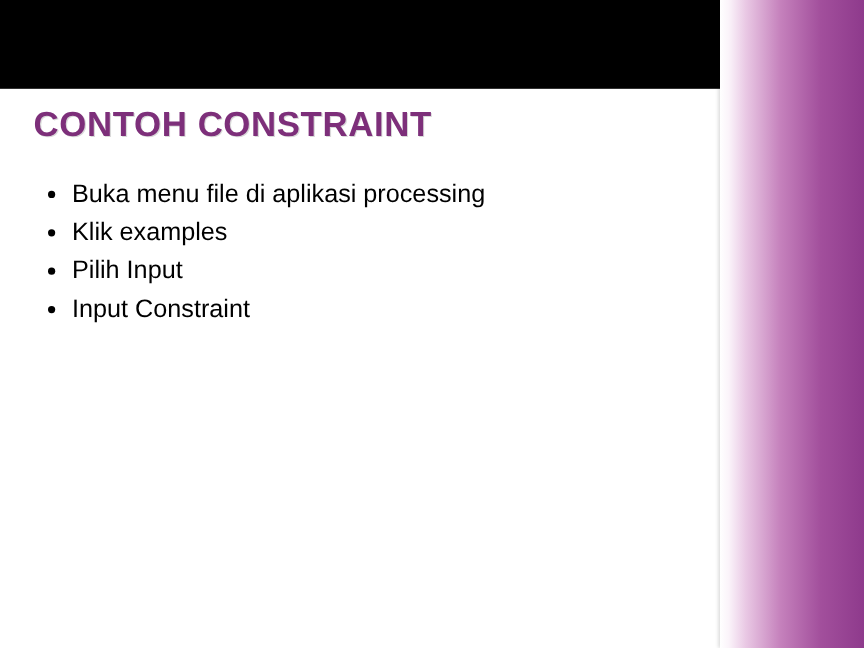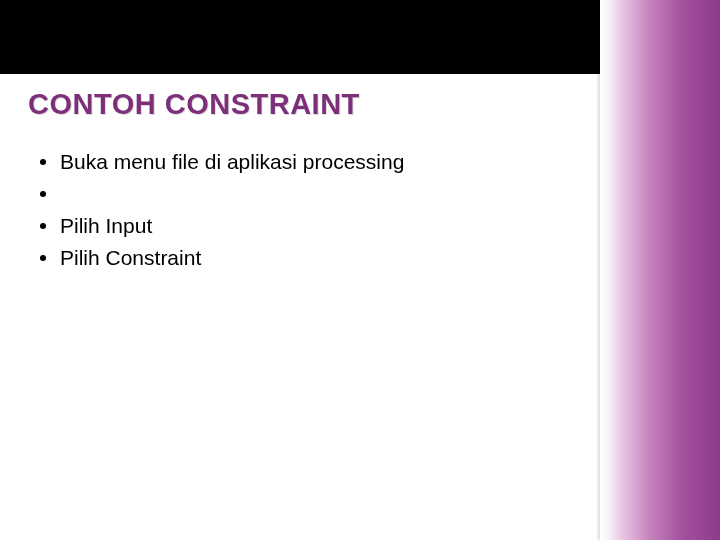--- a/index.html
+++ b/index.html
@@ -96,23 +96,24 @@
 
   <div class="title">CONTOH CONSTRAINT</div>
 
   <div class="content">
     <div class="item">
       <span class="bullet"></span>
       <span class="txt">Buka menu file di aplikasi processing</span>
     </div>
     <div class="item">
       <span class="bullet"></span>
+      <span class="txt">Klik examples</span>
     </div>
     <div class="item">
       <span class="bullet"></span>
       <span class="txt">Pilih Input</span>
     </div>
     <div class="item">
       <span class="bullet"></span>
-      <span class="txt">Pilih Constraint</span>
+      <span class="txt">Input Constraint</span>
     </div>
   </div>
 </div>
 
 </body></html>

